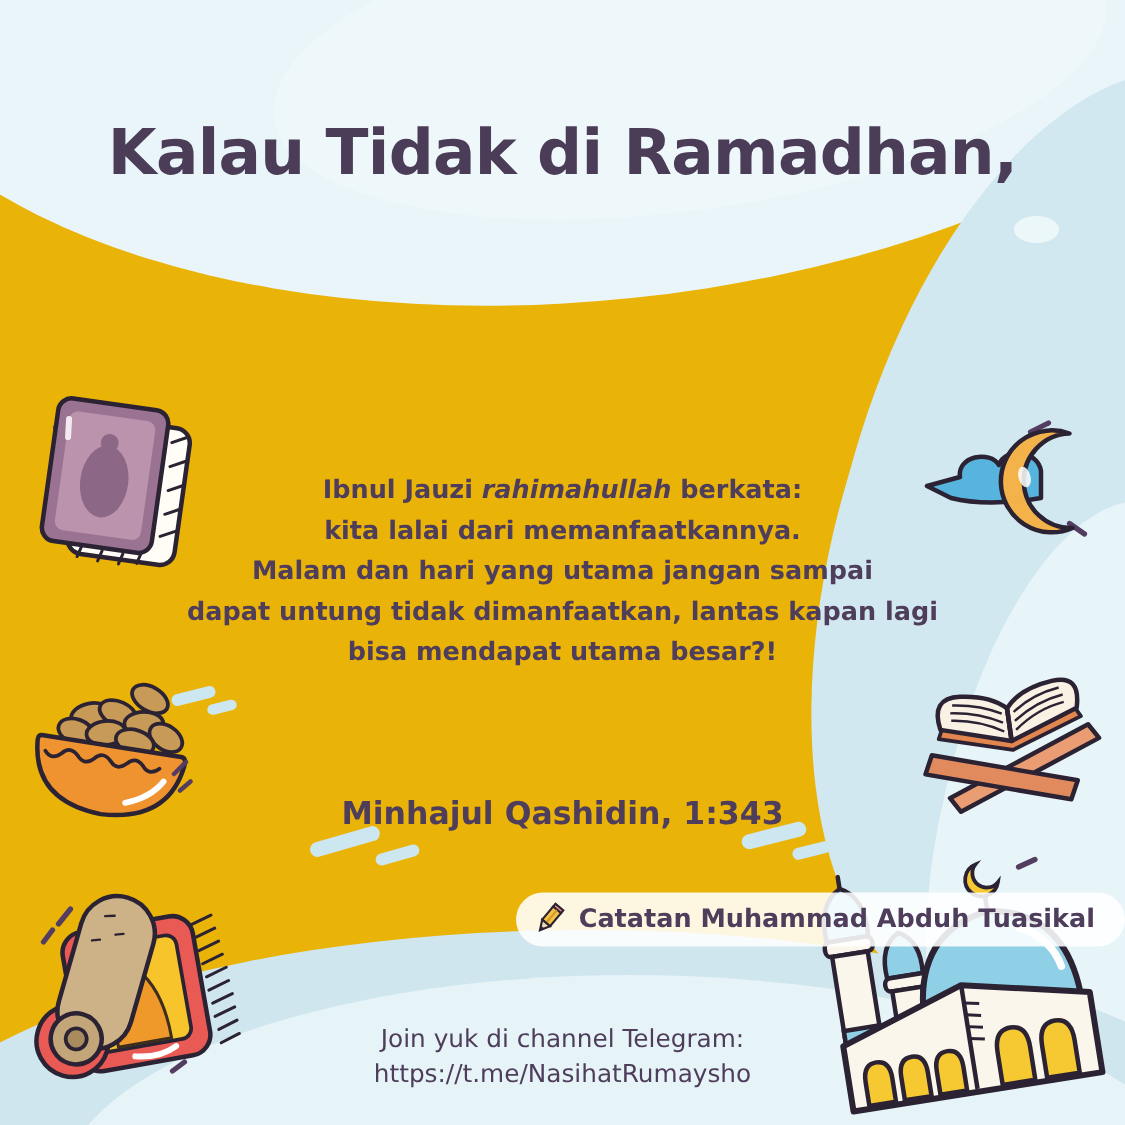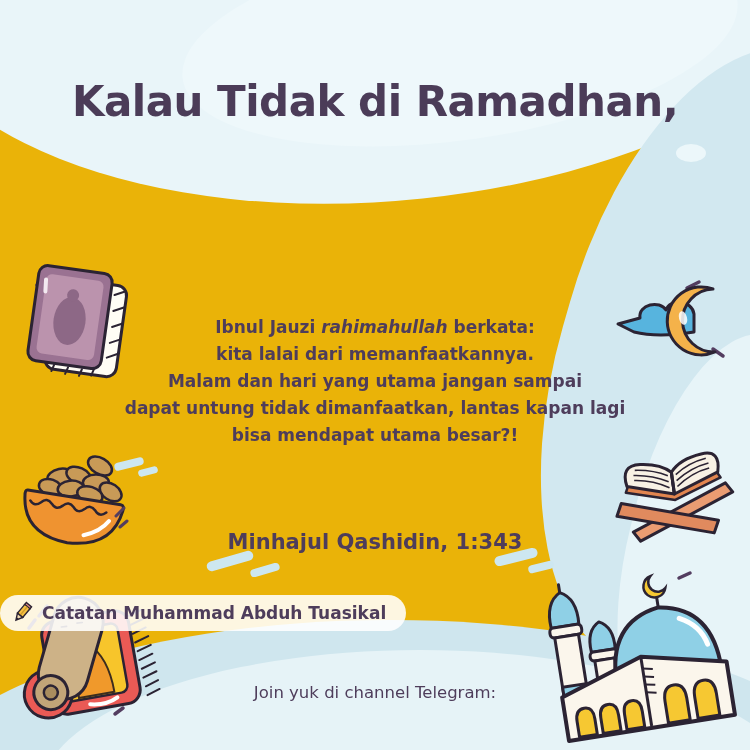--- a/index.html
+++ b/index.html
@@ -30,21 +30,21 @@
   .lt4{left:250px;top:566px;width:30px;height:8px;transform:rotate(-16deg);}
   .lt5{left:494px;top:552px;width:44px;height:10px;transform:rotate(-14deg);}
   .lt6{left:528px;top:563px;width:26px;height:8px;transform:rotate(-14deg);}
   
   .txt{position:absolute;left:0;width:100%;text-align:center;z-index:2;}
   .title{top:73px;color:#4b3c58;font-weight:bold;font-size:42px;line-height:58px;
     letter-spacing:-0.5px;}
   .quote{top:314px;color:#4e3d5b;font-weight:bold;font-size:17px;line-height:27px;}
   .quote em{font-style:italic;}
   .source{top:488px;color:#4e3d5b;font-weight:bold;font-size:21px;margin-top:42px;}
-  .credit-row{top:595px;display:flex;justify-content:flex-start;}
+  .credit-row{top:595px;display:flex;justify-content:flex-end;}
   .pill{display:inline-flex;align-items:center;gap:8px;background:rgba(255,255,255,0.88);
     border-radius:19px;padding:6px 20px 6px 10px;}
   .pill span{color:#4e3d5b;font-weight:bold;font-size:17px;}
   .telegram{top:681px;color:#4e3d5b;font-weight:normal;font-size:16.5px;line-height:23px;}
   
   .illus{position:absolute;z-index:1;}
   .il-book{left:16px;top:260px;width:122px;height:126px;}
   .il-moon{left:610px;top:276px;width:138px;height:92px;}
   .il-bowl{left:16px;top:450px;width:138px;height:112px;}
   .il-rehal{left:613px;top:446px;width:132px;height:108px;}
@@ -94,20 +94,21 @@
           <polygon points="8.6,15 15.4,15 12,21.4" fill="#f0d9b2" stroke="#2b2333" stroke-width="1.4"></polygon>
           <polygon points="10.8,18.6 13.2,18.6 12,21.2" fill="#2b2333"></polygon>
         </g>
       </svg>
       <span>Catatan Muhammad Abduh Tuasikal</span>
     </div>
   </div>
 
   <div class="txt telegram">
     <div>Join yuk di channel Telegram:</div>
+    <div>https://t.me/NasihatRumaysho</div>
   </div>
 
   <svg class="illus il-book" viewBox="0 0 122 126">
     <path d="M21,25 L30,16" stroke="#533d60" stroke-width="3.5" stroke-linecap="round"></path>
     <g transform="rotate(8 60 65)">
       <rect x="34" y="20" width="72" height="92" rx="10" fill="#fffdf5" stroke="#2b2333" stroke-width="3"></rect>
       <path d="M94,30 L104,25 M95,46 L105,41 M96,62 L106,57 M96,78 L106,73 M95,93 L105,88" stroke="#2b2333" stroke-width="2" stroke-linecap="round"></path>
       <path d="M44,107 L42,114 M58,108 L56,115 M72,108 L70,115 M84,106 L82,113" stroke="#2b2333" stroke-width="2" stroke-linecap="round"></path>
       <rect x="16" y="10" width="74" height="96" rx="9" fill="#9a7292" stroke="#2b2333" stroke-width="3"></rect>
       <rect x="24" y="18" width="58" height="80" rx="6" fill="#bb93ad"></rect>

